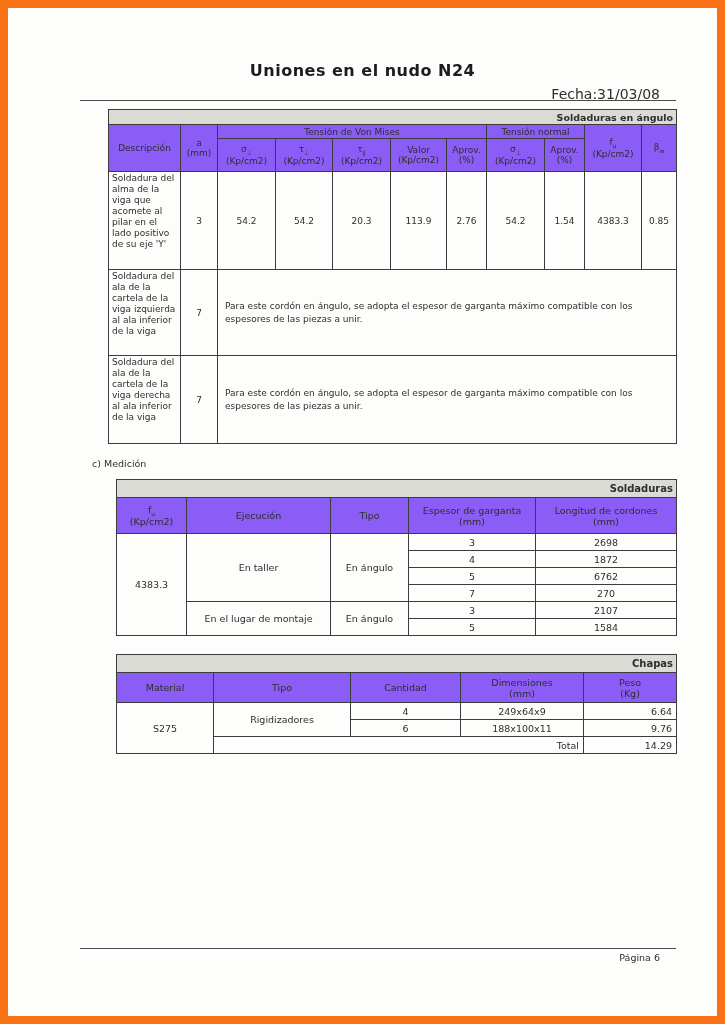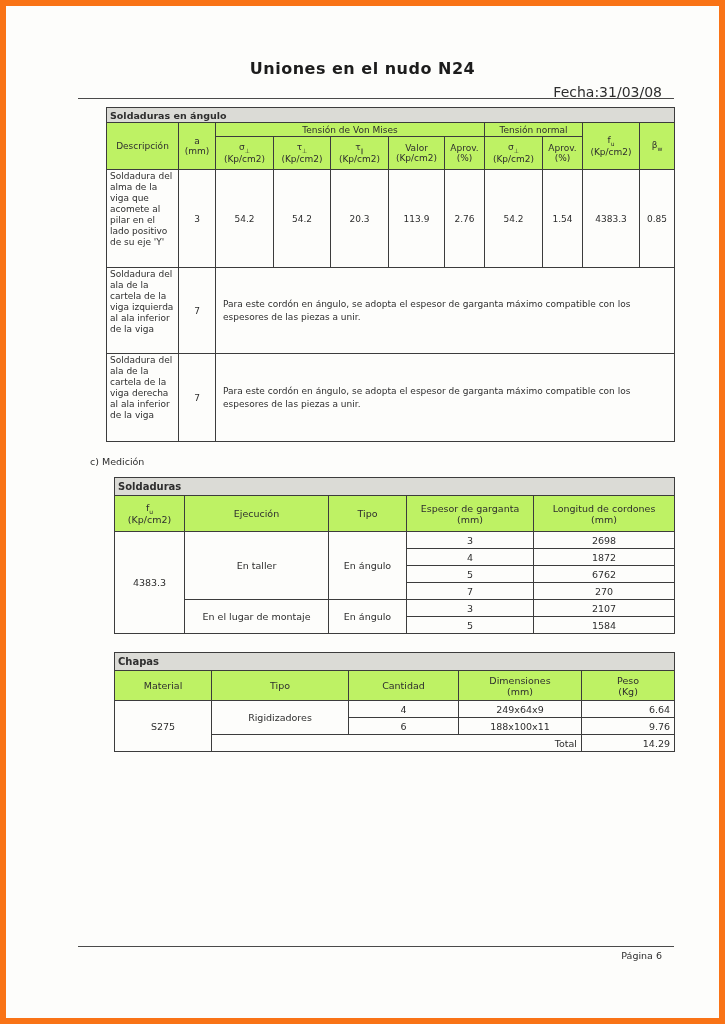--- a/index.html
+++ b/index.html
@@ -1,21 +1,21 @@
 <!DOCTYPE html>
 <html><head>
 <meta charset="utf-8">
 <style>
   html,body{margin:0;padding:0;}
   .page{
     position:relative;
     width:725px;height:1024px;
     box-sizing:border-box;
     background:#fdfdfb;
-    border:6px solid #f97316;
+    border:8px solid #f97316;
     font-family:"DejaVu Sans", sans-serif;
     color:#2e2e2e;
     overflow:hidden;
   }
   .doc-title{
     position:absolute;top:53px;left:0;width:100%;
     text-align:center;font-size:16px;font-weight:bold;color:#1c1c1c;
     letter-spacing:0.5px;
   }
   .doc-date{
@@ -23,22 +23,22 @@
     font-size:14px;
   }
   .rule{position:absolute;left:72px;width:596px;border-top:1px solid #4a4a4a;height:0;}
   .top-rule{top:92px;}
   .bottom-rule{top:940px;}
   .section-label{position:absolute;top:450px;left:84px;font-size:9.5px;}
   .page-number{position:absolute;top:944px;right:57px;font-size:9.5px;}
 
   table{border-collapse:collapse;position:absolute;table-layout:fixed;}
   td,th{border:1px solid #3c3c3c;padding:1px 3px;font-weight:normal;box-sizing:border-box;}
-  .ttl{background:#dbdbd6;font-weight:bold;text-align:left;}
-  .hd{background:#bef264;text-align:center;vertical-align:middle;}
+  .ttl{background:#dbdbd6;font-weight:bold;text-align:right;}
+  .hd{background:#8b5cf6;text-align:center;vertical-align:middle;}
   .c{text-align:center;vertical-align:middle;}
   .r{text-align:right;vertical-align:middle;padding-right:4px;}
   .desc{text-align:left;vertical-align:top;line-height:1.22;}
   .note{text-align:left;vertical-align:middle;padding-left:7px;line-height:1.35;}
   .subs{font-size:6px;vertical-align:sub;}
   .l2{margin-top:0px;}
 
   .t1{left:100px;top:101px;width:568px;font-size:9px;}
   .t1 .ttl{font-size:9.5px;height:15px;}
   .t2{left:108px;top:471px;width:560px;font-size:9.5px;}

